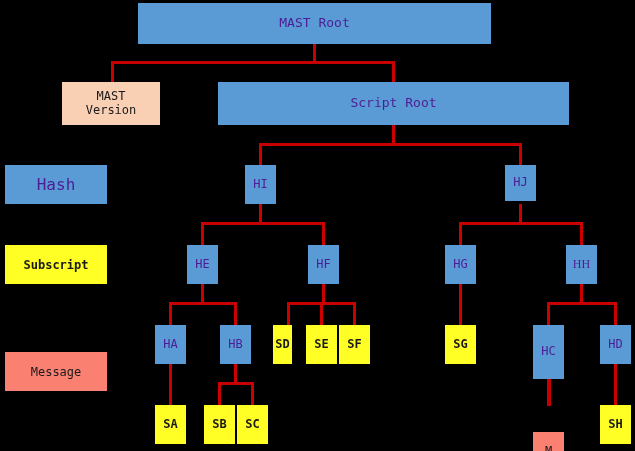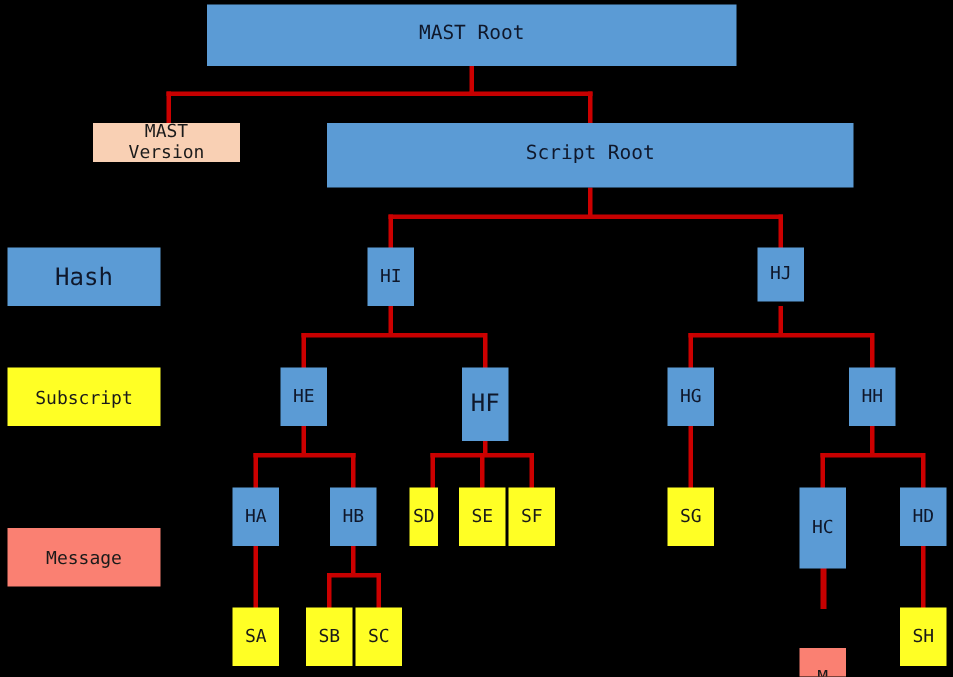--- a/index.html
+++ b/index.html
@@ -1,20 +1,20 @@
 <!DOCTYPE html>
 <html><head>
 <meta charset="utf-8">
 <style>
   html,body{margin:0;padding:0;background:#000;}
   body{width:635px;height:451px;overflow:hidden;font-family:"DejaVu Sans Mono","Liberation Mono",monospace;}
   #stage{position:relative;width:635px;height:451px;background:#000;}
   .node{position:absolute;box-sizing:border-box;display:flex;align-items:center;justify-content:center;text-align:center;line-height:1.15;white-space:pre-line;z-index:3;}
-  .hash{background:#5b9bd5;color:#0f172a;}
-  .subscript{background:#ffff25;color:#1a1a1a;}
+  .hash{background:#5b9bd5;color:#4c1d95;}
+  .subscript{background:#ffff25;color:#1a1a1a;font-weight:bold;}
   .message{background:#fa8072;color:#1a1a1a;margin-top:27px;}
   .version{background:#f9d0b4;color:#1a1a1a;}
   .edge{position:absolute;background:#cc0000;z-index:1;}
   .edge.thick{background:#c60000;}
   .legend{position:absolute;box-sizing:border-box;display:flex;align-items:center;justify-content:center;z-index:4;}
 </style>
 </head>
 <body>
 
 <div id="stage">
@@ -53,29 +53,29 @@
       <div class="edge" style="left: 169px; top: 364px; width: 3px; height: 42px;"></div>
       <div class="edge" style="left: 234px; top: 364px; width: 3px; height: 20px;"></div>
       <div class="edge thick" style="left: 218px; top: 382px; width: 35px; height: 3px;"></div>
       <div class="edge" style="left: 218px; top: 382px; width: 3px; height: 24px;"></div>
       <div class="edge" style="left: 251px; top: 382px; width: 3px; height: 24px;"></div>
       <div class="edge thick" style="left: 547px; top: 364px; width: 4px; height: 42px;"></div>
       <div class="edge" style="left: 614px; top: 364px; width: 3px; height: 42px;"></div>
     </div>
   <div id="node-layer">
       <div class="node hash" style="left: 138px; top: 3px; width: 353px; height: 41px; font-size: 13px;">MAST Root</div>
-      <div class="node version" style="left: 62px; top: 82px; width: 98px; height: 26px; font-size: 12px;">MAST
+      <div class="node version" style="left: 62px; top: 82px; width: 98px; height: 43px; font-size: 12px;">MAST
 Version</div>
       <div class="node hash" style="left: 218px; top: 82px; width: 351px; height: 43px; font-size: 13px;">Script Root</div>
       <div class="node hash" style="left: 245px; top: 165px; width: 31px; height: 39px; font-size: 12px;">HI</div>
       <div class="node hash" style="left: 505px; top: 165px; width: 31px; height: 36px; font-size: 12px;">HJ</div>
       <div class="node hash" style="left: 187px; top: 245px; width: 31px; height: 39px; font-size: 12px;">HE</div>
-      <div class="node hash" style="left: 308px; top: 245px; width: 31px; height: 49px; font-size: 16px;">HF</div>
+      <div class="node hash" style="left: 308px; top: 245px; width: 31px; height: 39px; font-size: 12px;">HF</div>
       <div class="node hash" style="left: 445px; top: 245px; width: 31px; height: 39px; font-size: 12px;">HG</div>
-      <div class="node hash" style="left: 566px; top: 245px; width: 31px; height: 39px; font-size: 12px;">HH</div>
+      <div class="node hash" style="left: 566px; top: 245px; width: 31px; height: 39px; font-size: 12px; font-family: Liberation Serif, serif;">HH</div>
       <div class="node hash" style="left: 155px; top: 325px; width: 31px; height: 39px; font-size: 12px;">HA</div>
       <div class="node hash" style="left: 220px; top: 325px; width: 31px; height: 39px; font-size: 12px;">HB</div>
       <div class="node subscript" style="left: 273px; top: 325px; width: 19px; height: 39px; font-size: 12px;">SD</div>
       <div class="node subscript" style="left: 306px; top: 325px; width: 31px; height: 39px; font-size: 12px;">SE</div>
       <div class="node subscript" style="left: 339px; top: 325px; width: 31px; height: 39px; font-size: 12px;">SF</div>
       <div class="node subscript" style="left: 445px; top: 325px; width: 31px; height: 39px; font-size: 12px;">SG</div>
       <div class="node hash" style="left: 533px; top: 325px; width: 31px; height: 54px; font-size: 12px;">HC</div>
       <div class="node hash" style="left: 600px; top: 325px; width: 31px; height: 39px; font-size: 12px;">HD</div>
       <div class="node subscript" style="left: 155px; top: 405px; width: 31px; height: 39px; font-size: 12px;">SA</div>
       <div class="node subscript" style="left: 204px; top: 405px; width: 31px; height: 39px; font-size: 12px;">SB</div>

